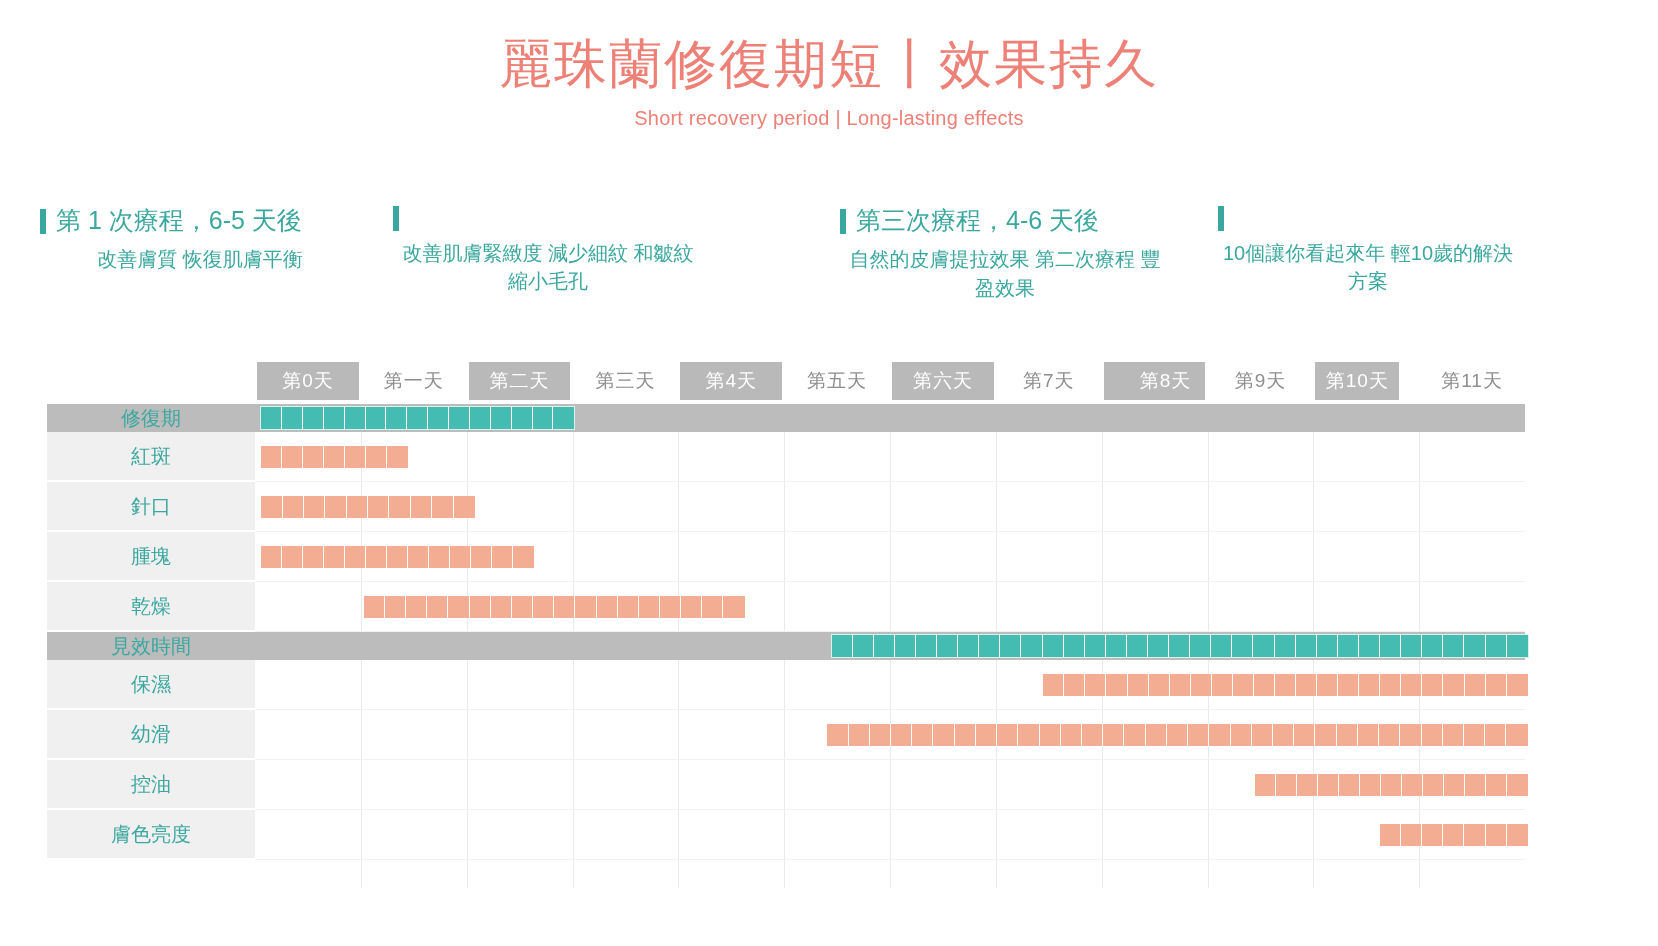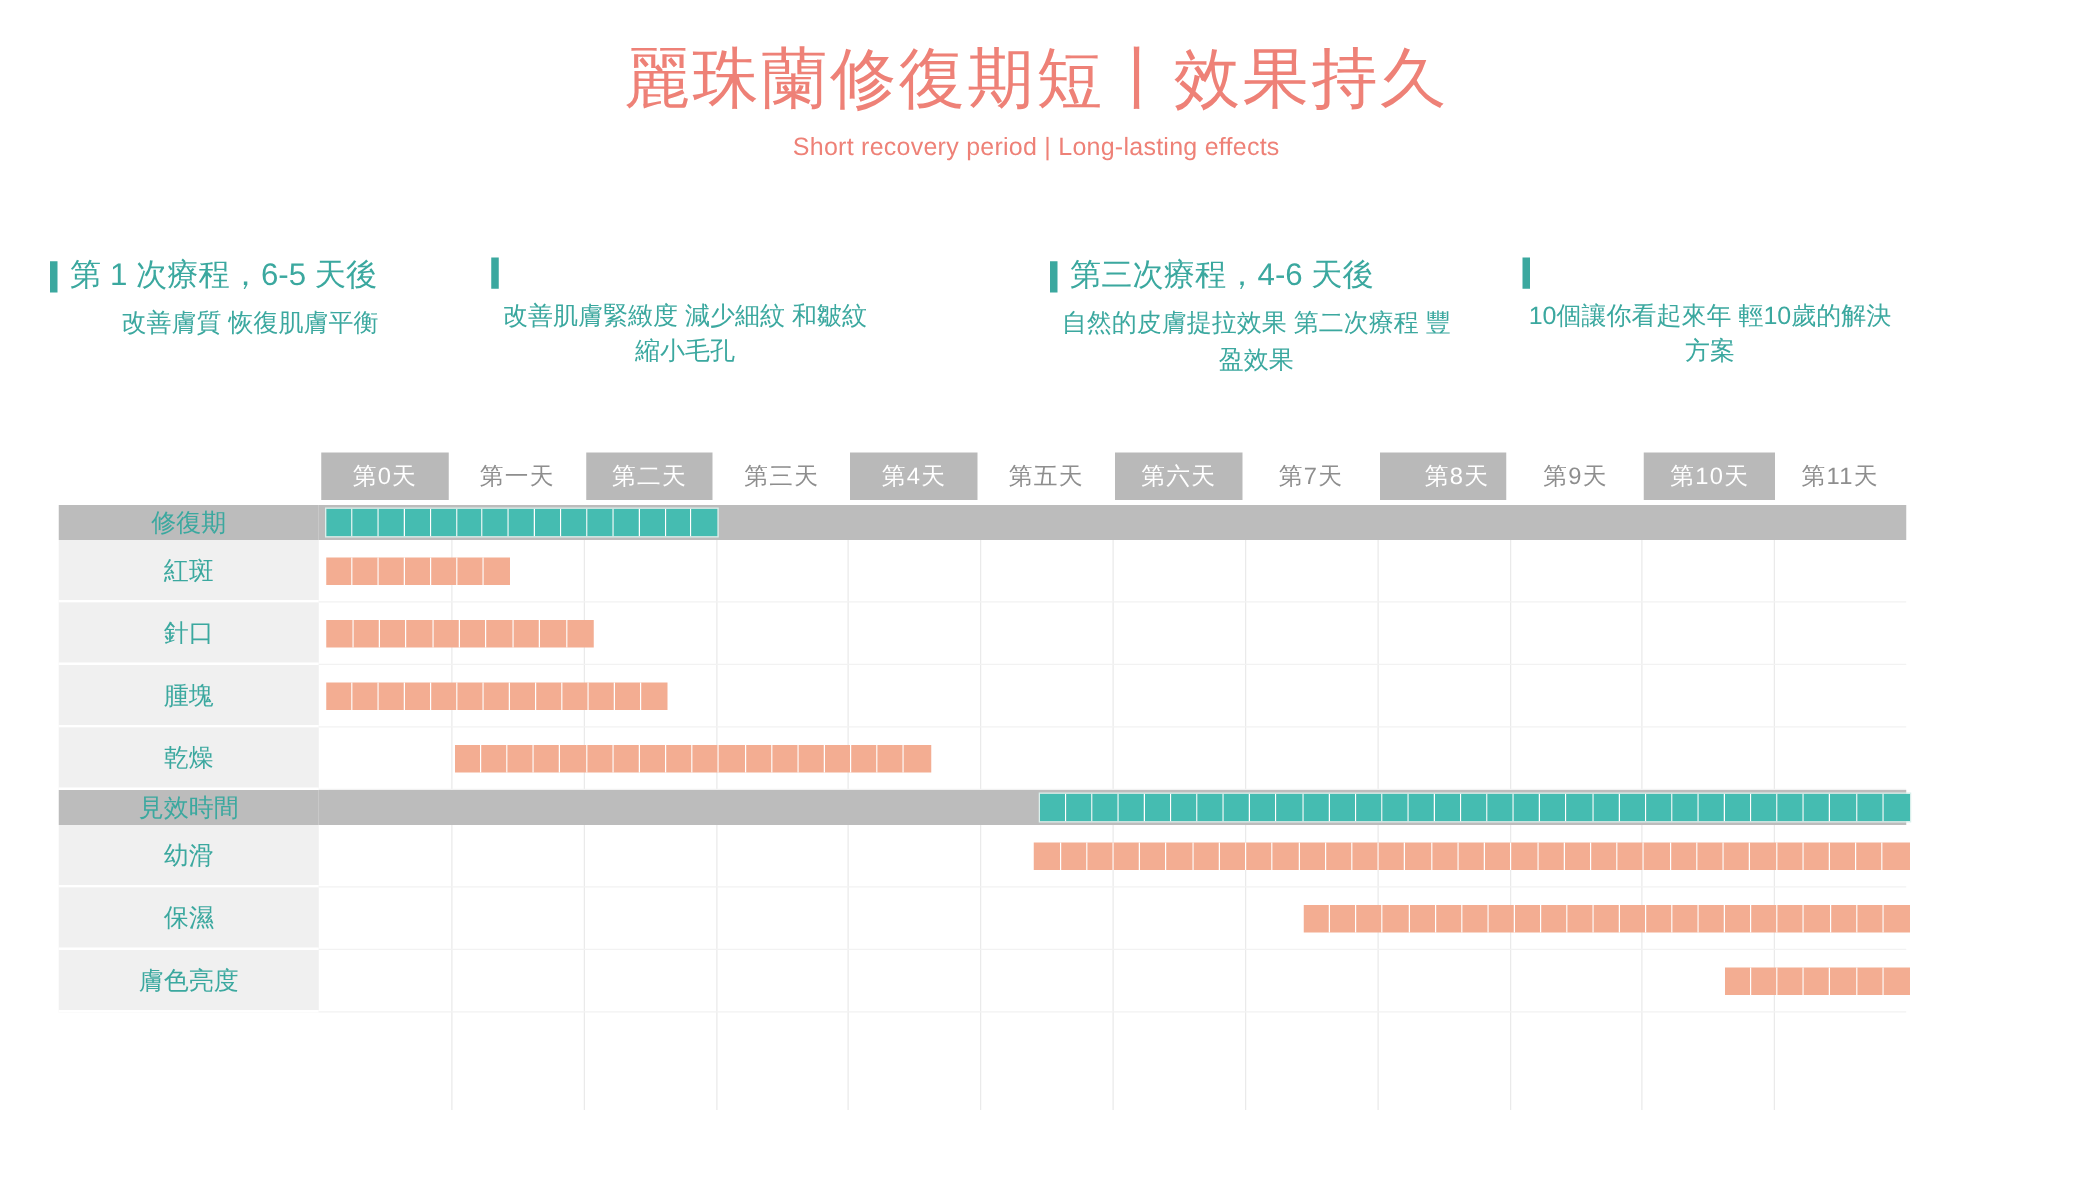--- a/index.html
+++ b/index.html
@@ -207,21 +207,21 @@
         </div>
         <div class="daychip" style="left: 742.833px; width: 101.833px;">
           <span>第7天</span>
         </div>
         <div class="daychip on" style="left: 848.667px; width: 101.833px; padding-left: 22px;">
           <span>第8天</span>
         </div>
         <div class="daychip" style="left: 954.5px; width: 101.833px;">
           <span>第9天</span>
         </div>
-        <div class="daychip on" style="left: 1060.33px; width: 105px;">
+        <div class="daychip on" style="left: 1060.33px; width: 84px;">
           <span>第10天</span>
         </div>
         <div class="daychip" style="left: 1166.17px; width: 101.833px;">
           <span>第11天</span>
         </div>
       </div>
     <div class="rows" id="rows">
       <div class="vlines" id="vlines" style="height: 484px;">
           <div class="vline" style="left: 105.833px;"></div>
           <div class="vline" style="left: 211.667px;"></div>
@@ -367,20 +367,50 @@
               <div class="seg" style="width: 3.0303%;"></div>
               <div class="seg" style="width: 3.0303%;"></div>
               <div class="seg" style="width: 3.0303%;"></div>
               <div class="seg" style="width: 3.0303%;"></div>
               <div class="seg" style="width: 3.0303%;"></div>
               <div class="seg" style="width: 3.0303%;"></div>
             </div>
           </div>
         </div>
         <div class="row">
+          <div class="rlabel">保濕</div>
+          <div class="track">
+            <div class="bar salmon" style="left: 788.283px; width: 484.717px;">
+              <div class="seg" style="width: 4.34783%;"></div>
+              <div class="seg" style="width: 4.34783%;"></div>
+              <div class="seg" style="width: 4.34783%;"></div>
+              <div class="seg" style="width: 4.34783%;"></div>
+              <div class="seg" style="width: 4.34783%;"></div>
+              <div class="seg" style="width: 4.34783%;"></div>
+              <div class="seg" style="width: 4.34783%;"></div>
+              <div class="seg" style="width: 4.34783%;"></div>
+              <div class="seg" style="width: 4.34783%;"></div>
+              <div class="seg" style="width: 4.34783%;"></div>
+              <div class="seg" style="width: 4.34783%;"></div>
+              <div class="seg" style="width: 4.34783%;"></div>
+              <div class="seg" style="width: 4.34783%;"></div>
+              <div class="seg" style="width: 4.34783%;"></div>
+              <div class="seg" style="width: 4.34783%;"></div>
+              <div class="seg" style="width: 4.34783%;"></div>
+              <div class="seg" style="width: 4.34783%;"></div>
+              <div class="seg" style="width: 4.34783%;"></div>
+              <div class="seg" style="width: 4.34783%;"></div>
+              <div class="seg" style="width: 4.34783%;"></div>
+              <div class="seg" style="width: 4.34783%;"></div>
+              <div class="seg" style="width: 4.34783%;"></div>
+              <div class="seg" style="width: 4.34783%;"></div>
+            </div>
+          </div>
+        </div>
+        <div class="row">
           <div class="rlabel">幼滑</div>
           <div class="track">
             <div class="bar salmon" style="left: 572.383px; width: 700.617px;">
               <div class="seg" style="width: 3.0303%;"></div>
               <div class="seg" style="width: 3.0303%;"></div>
               <div class="seg" style="width: 3.0303%;"></div>
               <div class="seg" style="width: 3.0303%;"></div>
               <div class="seg" style="width: 3.0303%;"></div>
               <div class="seg" style="width: 3.0303%;"></div>
               <div class="seg" style="width: 3.0303%;"></div>
@@ -407,46 +437,36 @@
               <div class="seg" style="width: 3.0303%;"></div>
               <div class="seg" style="width: 3.0303%;"></div>
               <div class="seg" style="width: 3.0303%;"></div>
               <div class="seg" style="width: 3.0303%;"></div>
               <div class="seg" style="width: 3.0303%;"></div>
               <div class="seg" style="width: 3.0303%;"></div>
             </div>
           </div>
         </div>
         <div class="row">
-          <div class="rlabel">保濕</div>
-          <div class="track">
-            <div class="bar salmon" style="left: 788.283px; width: 484.717px;">
-              <div class="seg" style="width: 4.34783%;"></div>
-              <div class="seg" style="width: 4.34783%;"></div>
-              <div class="seg" style="width: 4.34783%;"></div>
-              <div class="seg" style="width: 4.34783%;"></div>
-              <div class="seg" style="width: 4.34783%;"></div>
-              <div class="seg" style="width: 4.34783%;"></div>
-              <div class="seg" style="width: 4.34783%;"></div>
-              <div class="seg" style="width: 4.34783%;"></div>
-              <div class="seg" style="width: 4.34783%;"></div>
-              <div class="seg" style="width: 4.34783%;"></div>
-              <div class="seg" style="width: 4.34783%;"></div>
-              <div class="seg" style="width: 4.34783%;"></div>
-              <div class="seg" style="width: 4.34783%;"></div>
-              <div class="seg" style="width: 4.34783%;"></div>
-              <div class="seg" style="width: 4.34783%;"></div>
-              <div class="seg" style="width: 4.34783%;"></div>
-              <div class="seg" style="width: 4.34783%;"></div>
-              <div class="seg" style="width: 4.34783%;"></div>
-              <div class="seg" style="width: 4.34783%;"></div>
-              <div class="seg" style="width: 4.34783%;"></div>
-              <div class="seg" style="width: 4.34783%;"></div>
-              <div class="seg" style="width: 4.34783%;"></div>
-              <div class="seg" style="width: 4.34783%;"></div>
+          <div class="rlabel">控油</div>
+          <div class="track">
+            <div class="bar salmon" style="left: 999.95px; width: 273.05px;">
+              <div class="seg" style="width: 7.69231%;"></div>
+              <div class="seg" style="width: 7.69231%;"></div>
+              <div class="seg" style="width: 7.69231%;"></div>
+              <div class="seg" style="width: 7.69231%;"></div>
+              <div class="seg" style="width: 7.69231%;"></div>
+              <div class="seg" style="width: 7.69231%;"></div>
+              <div class="seg" style="width: 7.69231%;"></div>
+              <div class="seg" style="width: 7.69231%;"></div>
+              <div class="seg" style="width: 7.69231%;"></div>
+              <div class="seg" style="width: 7.69231%;"></div>
+              <div class="seg" style="width: 7.69231%;"></div>
+              <div class="seg" style="width: 7.69231%;"></div>
+              <div class="seg" style="width: 7.69231%;"></div>
             </div>
           </div>
         </div>
         <div class="row">
           <div class="rlabel">膚色亮度</div>
           <div class="track">
             <div class="bar salmon" style="left: 1124.83px; width: 148.167px;">
               <div class="seg" style="width: 14.2857%;"></div>
               <div class="seg" style="width: 14.2857%;"></div>
               <div class="seg" style="width: 14.2857%;"></div>

